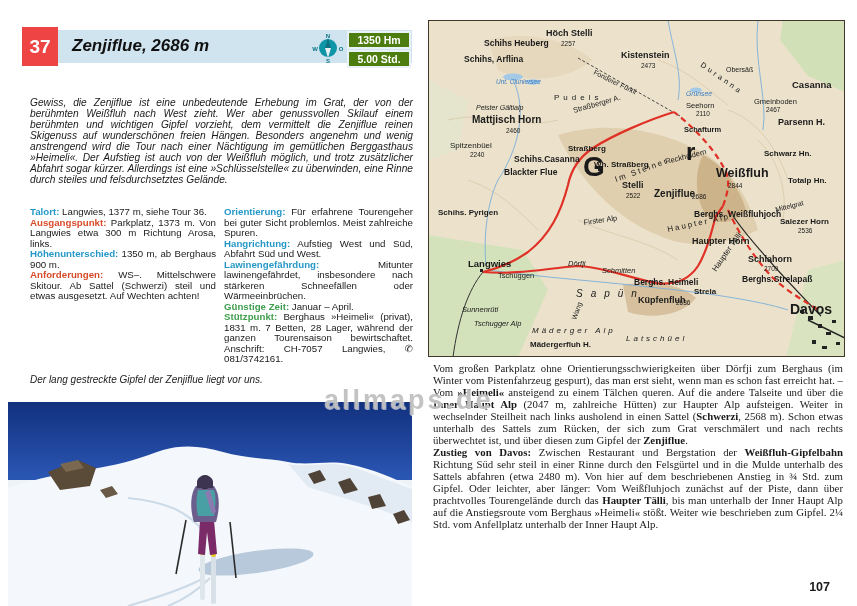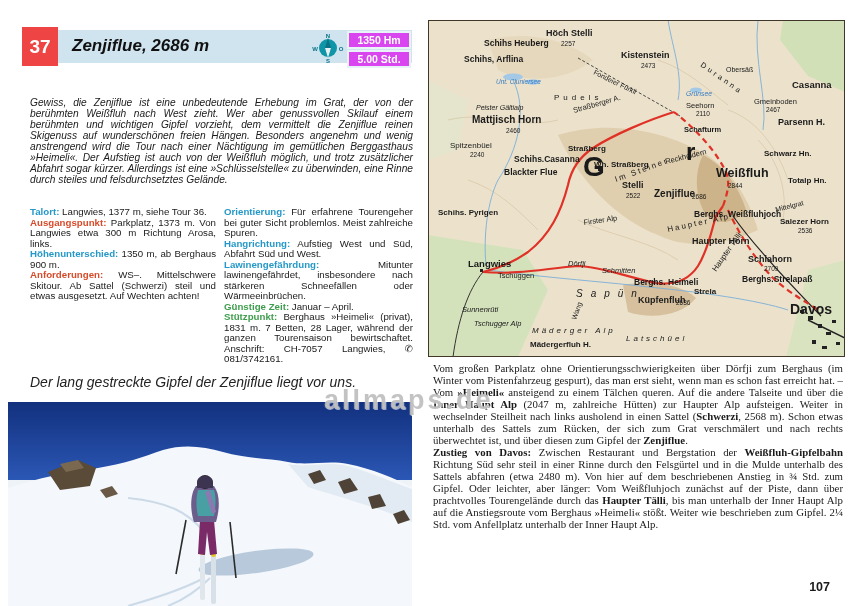--- a/index.html
+++ b/index.html
@@ -6,38 +6,38 @@
   #page{position:relative;width:857px;height:606px;background:#ffffff;overflow:hidden;
         font-family:"Liberation Sans",sans-serif;color:#1a1a1a;}
 
   
   .band{position:absolute;left:22px;top:30px;width:390px;height:33px;background:#cfe4ef;}
   .tournum{position:absolute;left:22px;top:27px;width:36px;height:39px;background:#ef4444;
            color:#fff;font-weight:bold;font-size:19px;display:flex;align-items:center;justify-content:center;}
   .tourtitle{position:absolute;left:72px;top:36px;font-size:17px;font-weight:bold;font-style:italic;color:#111;}
   .compass{position:absolute;left:312px;top:31px;width:32px;height:32px;}
   .badges{position:absolute;left:347px;top:31px;width:64px;}
-  .badge{background:#d946ef;border:2px solid #e8f2f7;color:#fff;font-size:10.5px;font-weight:bold;
+  .badge{background:#4d7c0f;border:2px solid #e8f2f7;color:#fff;font-size:10.5px;font-weight:bold;
          text-align:center;padding:1px 0;margin-bottom:1px;}
 
   
   .intro-heading{position:absolute;left:30px;top:80px;width:382px;font-size:12.5px;font-weight:bold;
                  font-style:italic;color:#99281c;}
   .intro-body{position:absolute;left:30px;top:97px;width:383px;font-size:10.2px;line-height:11px;
               font-style:italic;text-align:justify;}
 
   
   .info-col{position:absolute;top:207px;font-size:9.7px;line-height:10.5px;text-align:justify;}
   #info-left{left:30px;width:186px;}
   #info-right{left:224px;width:189px;}
   .info-item{margin:0;}
   .info-label{font-weight:bold;}
 
   
-  .caption{position:absolute;left:30px;top:374px;width:383px;font-size:14px;font-style:italic;color:#222;}
+  .caption{position:absolute;left:30px;top:374px;width:383px;font-size:10px;font-style:italic;color:#222;}
   .photo{position:absolute;left:8px;top:402px;width:404px;height:204px;overflow:hidden;}
 
   
   .watermark{position:absolute;left:324px;top:385px;z-index:20;font-size:27px;font-weight:bold;
              letter-spacing:3px;color:rgba(135,135,135,0.5);
              text-shadow:0 0 1px rgba(255,255,255,0.9),1px 1px 0 rgba(255,255,255,0.55);}
 
   
   .map{position:absolute;left:428px;top:20px;width:333px;height:337px;}
   .map svg{display:block;}

